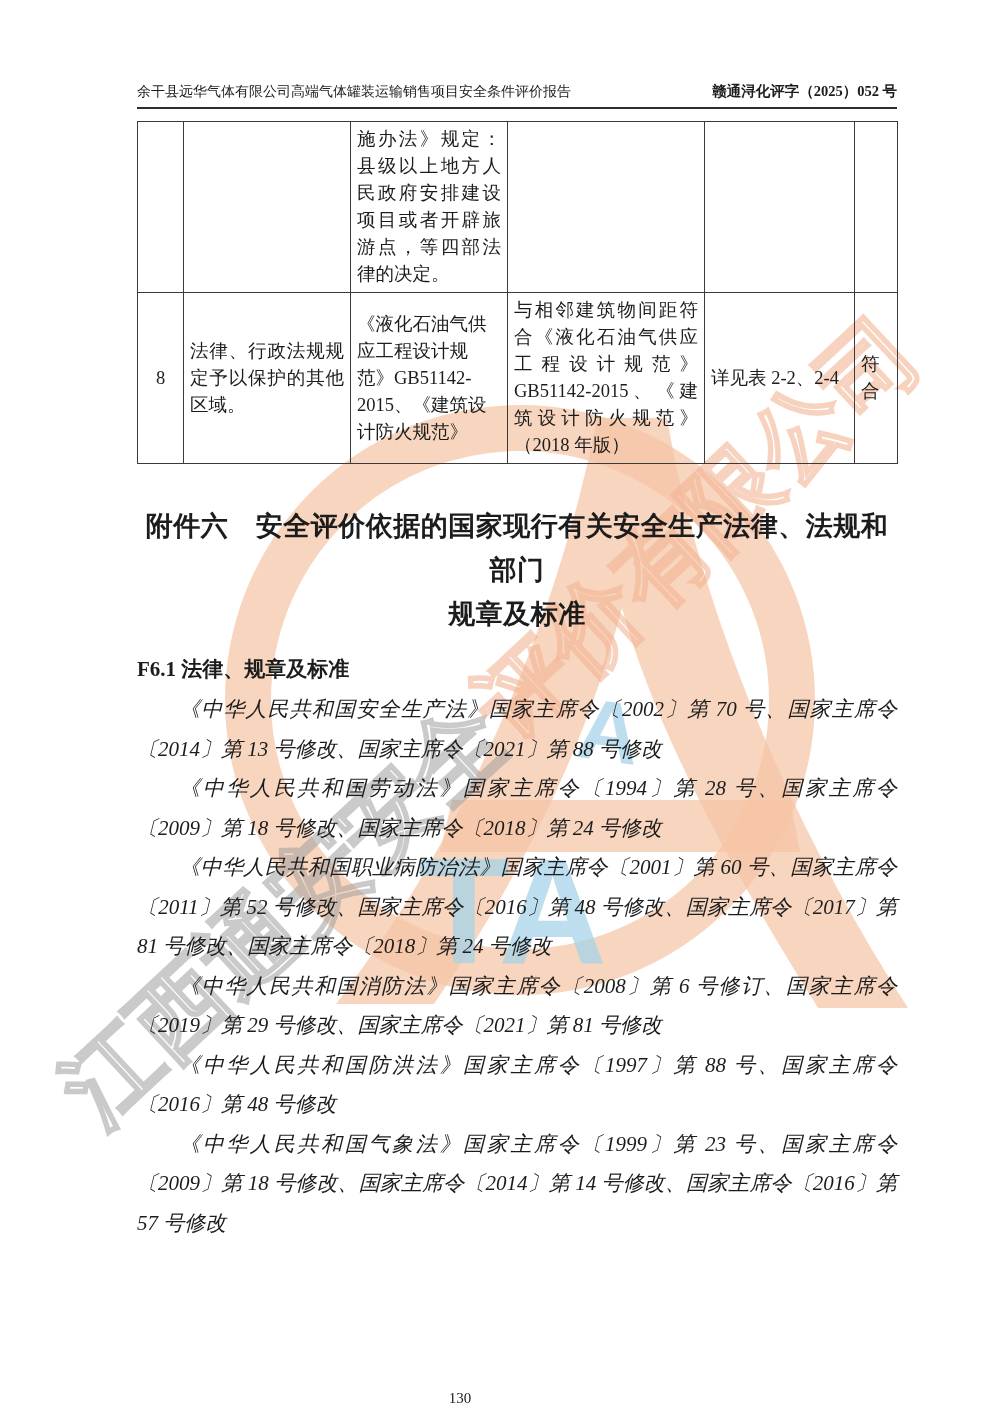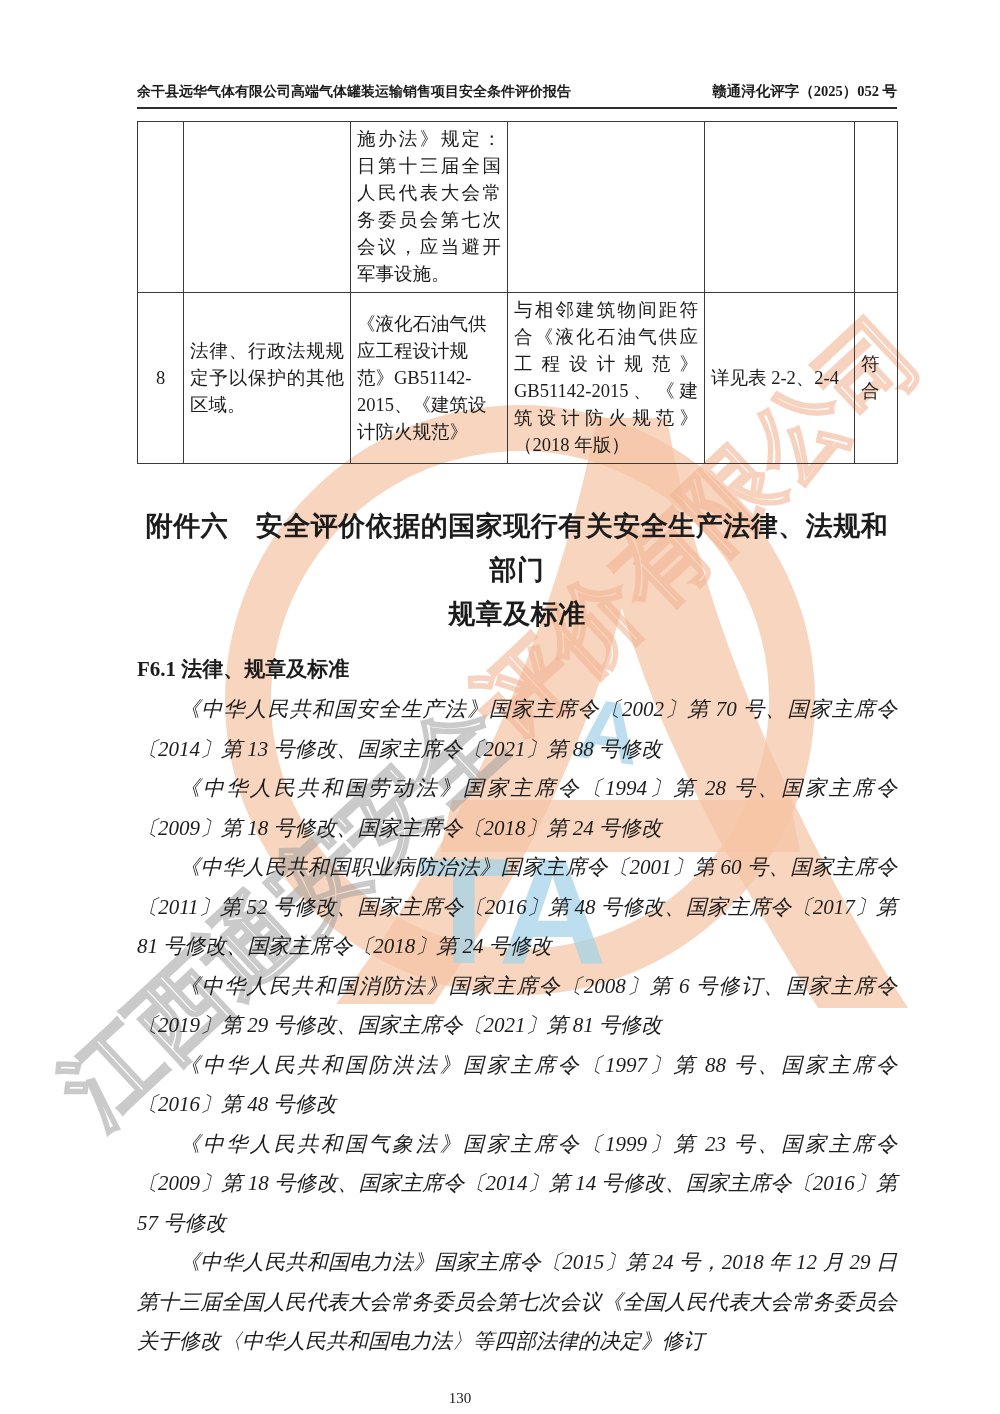--- a/index.html
+++ b/index.html
@@ -34,21 +34,21 @@
   
   .content{position:relative;z-index:1;}
   .page-header{
     margin:82px 103px 0 137px;
     width:760px;
     display:flex;justify-content:space-between;align-items:flex-end;
     border-bottom:2px solid #2d2d2d;
     padding-bottom:6px;
     box-sizing:border-box;
   }
-  .ph-left{font-size:14px;letter-spacing:0px;font-weight:bold;}
+  .ph-left{font-size:14px;letter-spacing:0px;}
   .ph-right{font-size:14.5px;font-weight:bold;}
   table.cmp{
     border-collapse:collapse;
     margin:12px 0 0 137px;
     width:760px;
     table-layout:fixed;
   }
   table.cmp td{
     border:1.3px solid #3a3a3a;
     font-size:18.5px;
@@ -119,21 +119,21 @@
         <col style="width:167px">
         <col style="width:157px">
       <col style="width:197px">
         <col style="width:150px">
         <col style="width:43px">
     </colgroup>
     <tbody>
       <tr class="r1">
         <td class="cnum"></td>
         <td></td>
-        <td class="just">施办法》规定：日第十三届全国人民代表大会常务委员会第七次会议，应当避开军事设施。</td>
+        <td class="just">施办法》规定：县级以上地方人民政府安排建设项目或者开辟旅游点，等四部法律的决定。</td>
         <td></td>
         <td></td>
         <td></td>
       </tr>
       <tr class="r2">
         <td class="cnum">8</td>
         <td class="just">法律、行政法规规定予以保护的其他区域。</td>
         <td class="cent">《液化石油气供应工程设计规范》GB51142-2015、《建筑设计防火规范》</td>
         <td class="just">与相邻建筑物间距符合《液化石油气供应工程设计规范》GB51142-2015、《建筑设计防火规范》（2018 年版）</td>
         <td class="cent">详见表 2-2、2-4</td>
@@ -149,18 +149,17 @@
 
   <div class="sec-title">F6.1 法律、规章及标准</div>
 
   <div class="laws">
     <p>《中华人民共和国安全生产法》国家主席令〔2002〕第 70 号、国家主席令〔2014〕第 13 号修改、国家主席令〔2021〕第 88 号修改</p>
     <p>《中华人民共和国劳动法》国家主席令〔1994〕第 28 号、国家主席令〔2009〕第 18 号修改、国家主席令〔2018〕第 24 号修改</p>
     <p>《中华人民共和国职业病防治法》国家主席令〔2001〕第 60 号、国家主席令〔2011〕第 52 号修改、国家主席令〔2016〕第 48 号修改、国家主席令〔2017〕第 81 号修改、国家主席令〔2018〕第 24 号修改</p>
     <p>《中华人民共和国消防法》国家主席令〔2008〕第 6 号修订、国家主席令〔2019〕第 29 号修改、国家主席令〔2021〕第 81 号修改</p>
     <p>《中华人民共和国防洪法》国家主席令〔1997〕第 88 号、国家主席令〔2016〕第 48 号修改</p>
     <p>《中华人民共和国气象法》国家主席令〔1999〕第 23 号、国家主席令〔2009〕第 18 号修改、国家主席令〔2014〕第 14 号修改、国家主席令〔2016〕第 57 号修改</p>
-    <p>《中华人民共和国电力法》国家主席令〔2015〕第 24 号，2018 年 12 月 29 日第十三届全国人民代表大会常务委员会第七次会议《全国人民代表大会常务委员会关于修改〈中华人民共和国电力法〉等四部法律的决定》修订</p>
   </div>
 
   <div class="page-footer">130</div>
 
 </div>
 
 </body></html>

